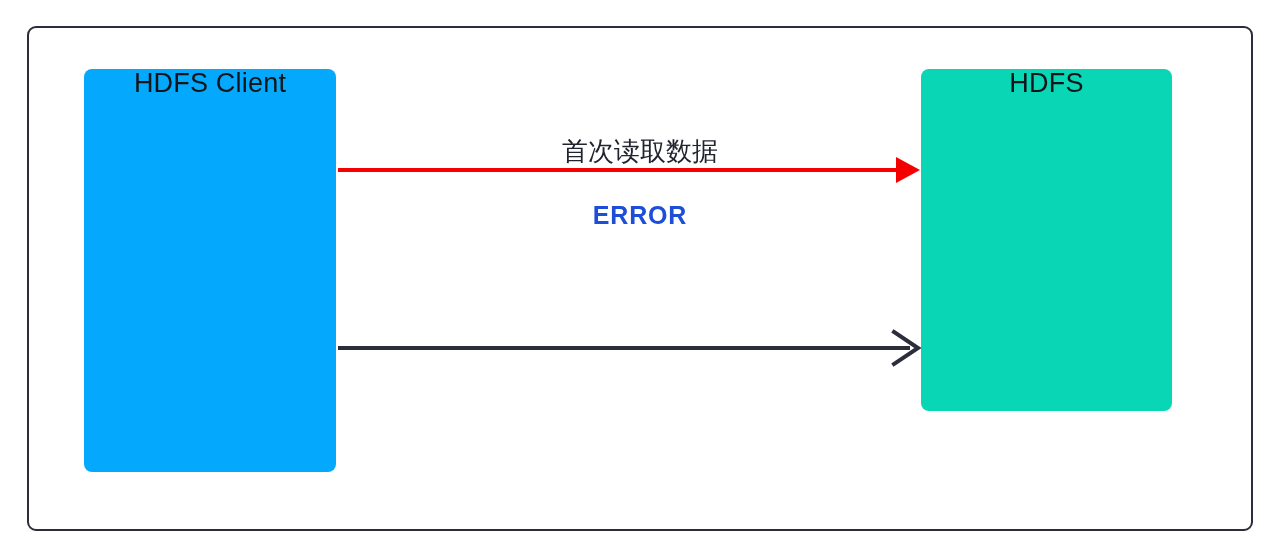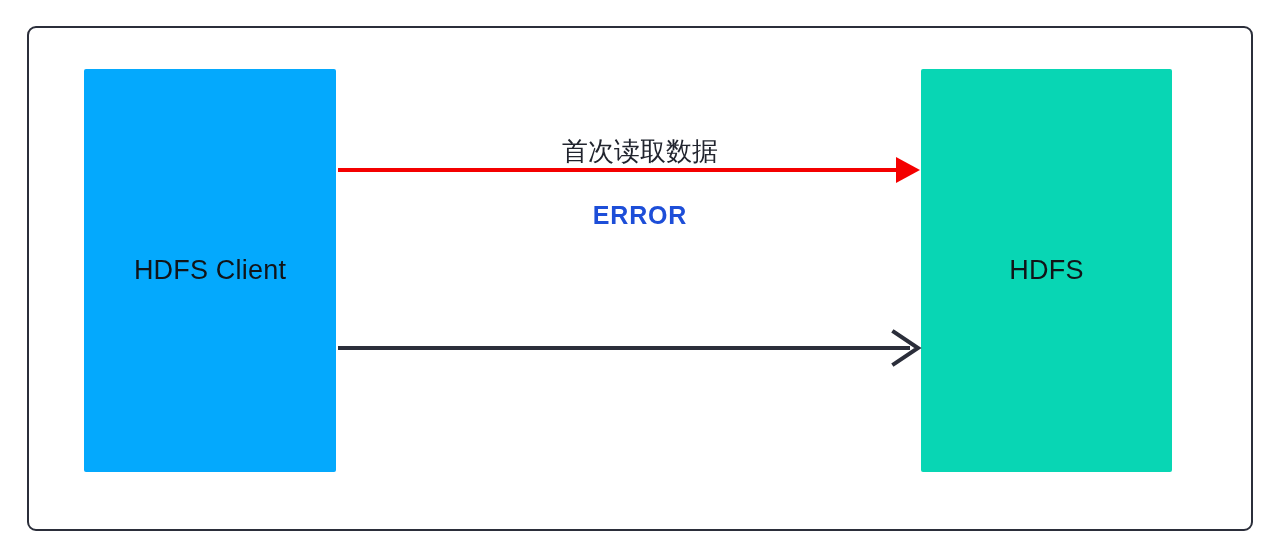--- a/index.html
+++ b/index.html
@@ -30,23 +30,23 @@
     box-sizing: border-box;
     border: 2px solid #2b2e3a;
     border-radius: 9px;
     background: transparent;
   }
 
   
   .node-box {
     position: absolute;
     box-sizing: border-box;
-    border-radius: 2px;
+    border-radius: 8px;
     display: flex;
-    align-items: center;
+    align-items: flex-start;
     justify-content: center;
     text-align: center;
   }
   .node-label {
     font-size: 27px;
     font-weight: 400;
     color: #111418;
     letter-spacing: 0.2px;
     line-height: 1.1;
   }
@@ -54,21 +54,21 @@
     left: 84px;
     top: 69px;
     width: 252px;
     height: 403px;
     background: #04a9fd;
   }
   #node-hdfs {
     left: 921px;
     top: 69px;
     width: 251px;
-    height: 403px;
+    height: 342px;
     background: #08d6b4;
   }
 
   
   .arrow-svg {
     position: absolute;
     overflow: visible;
   }
   #arrow-first-read {
     left: 338px;

